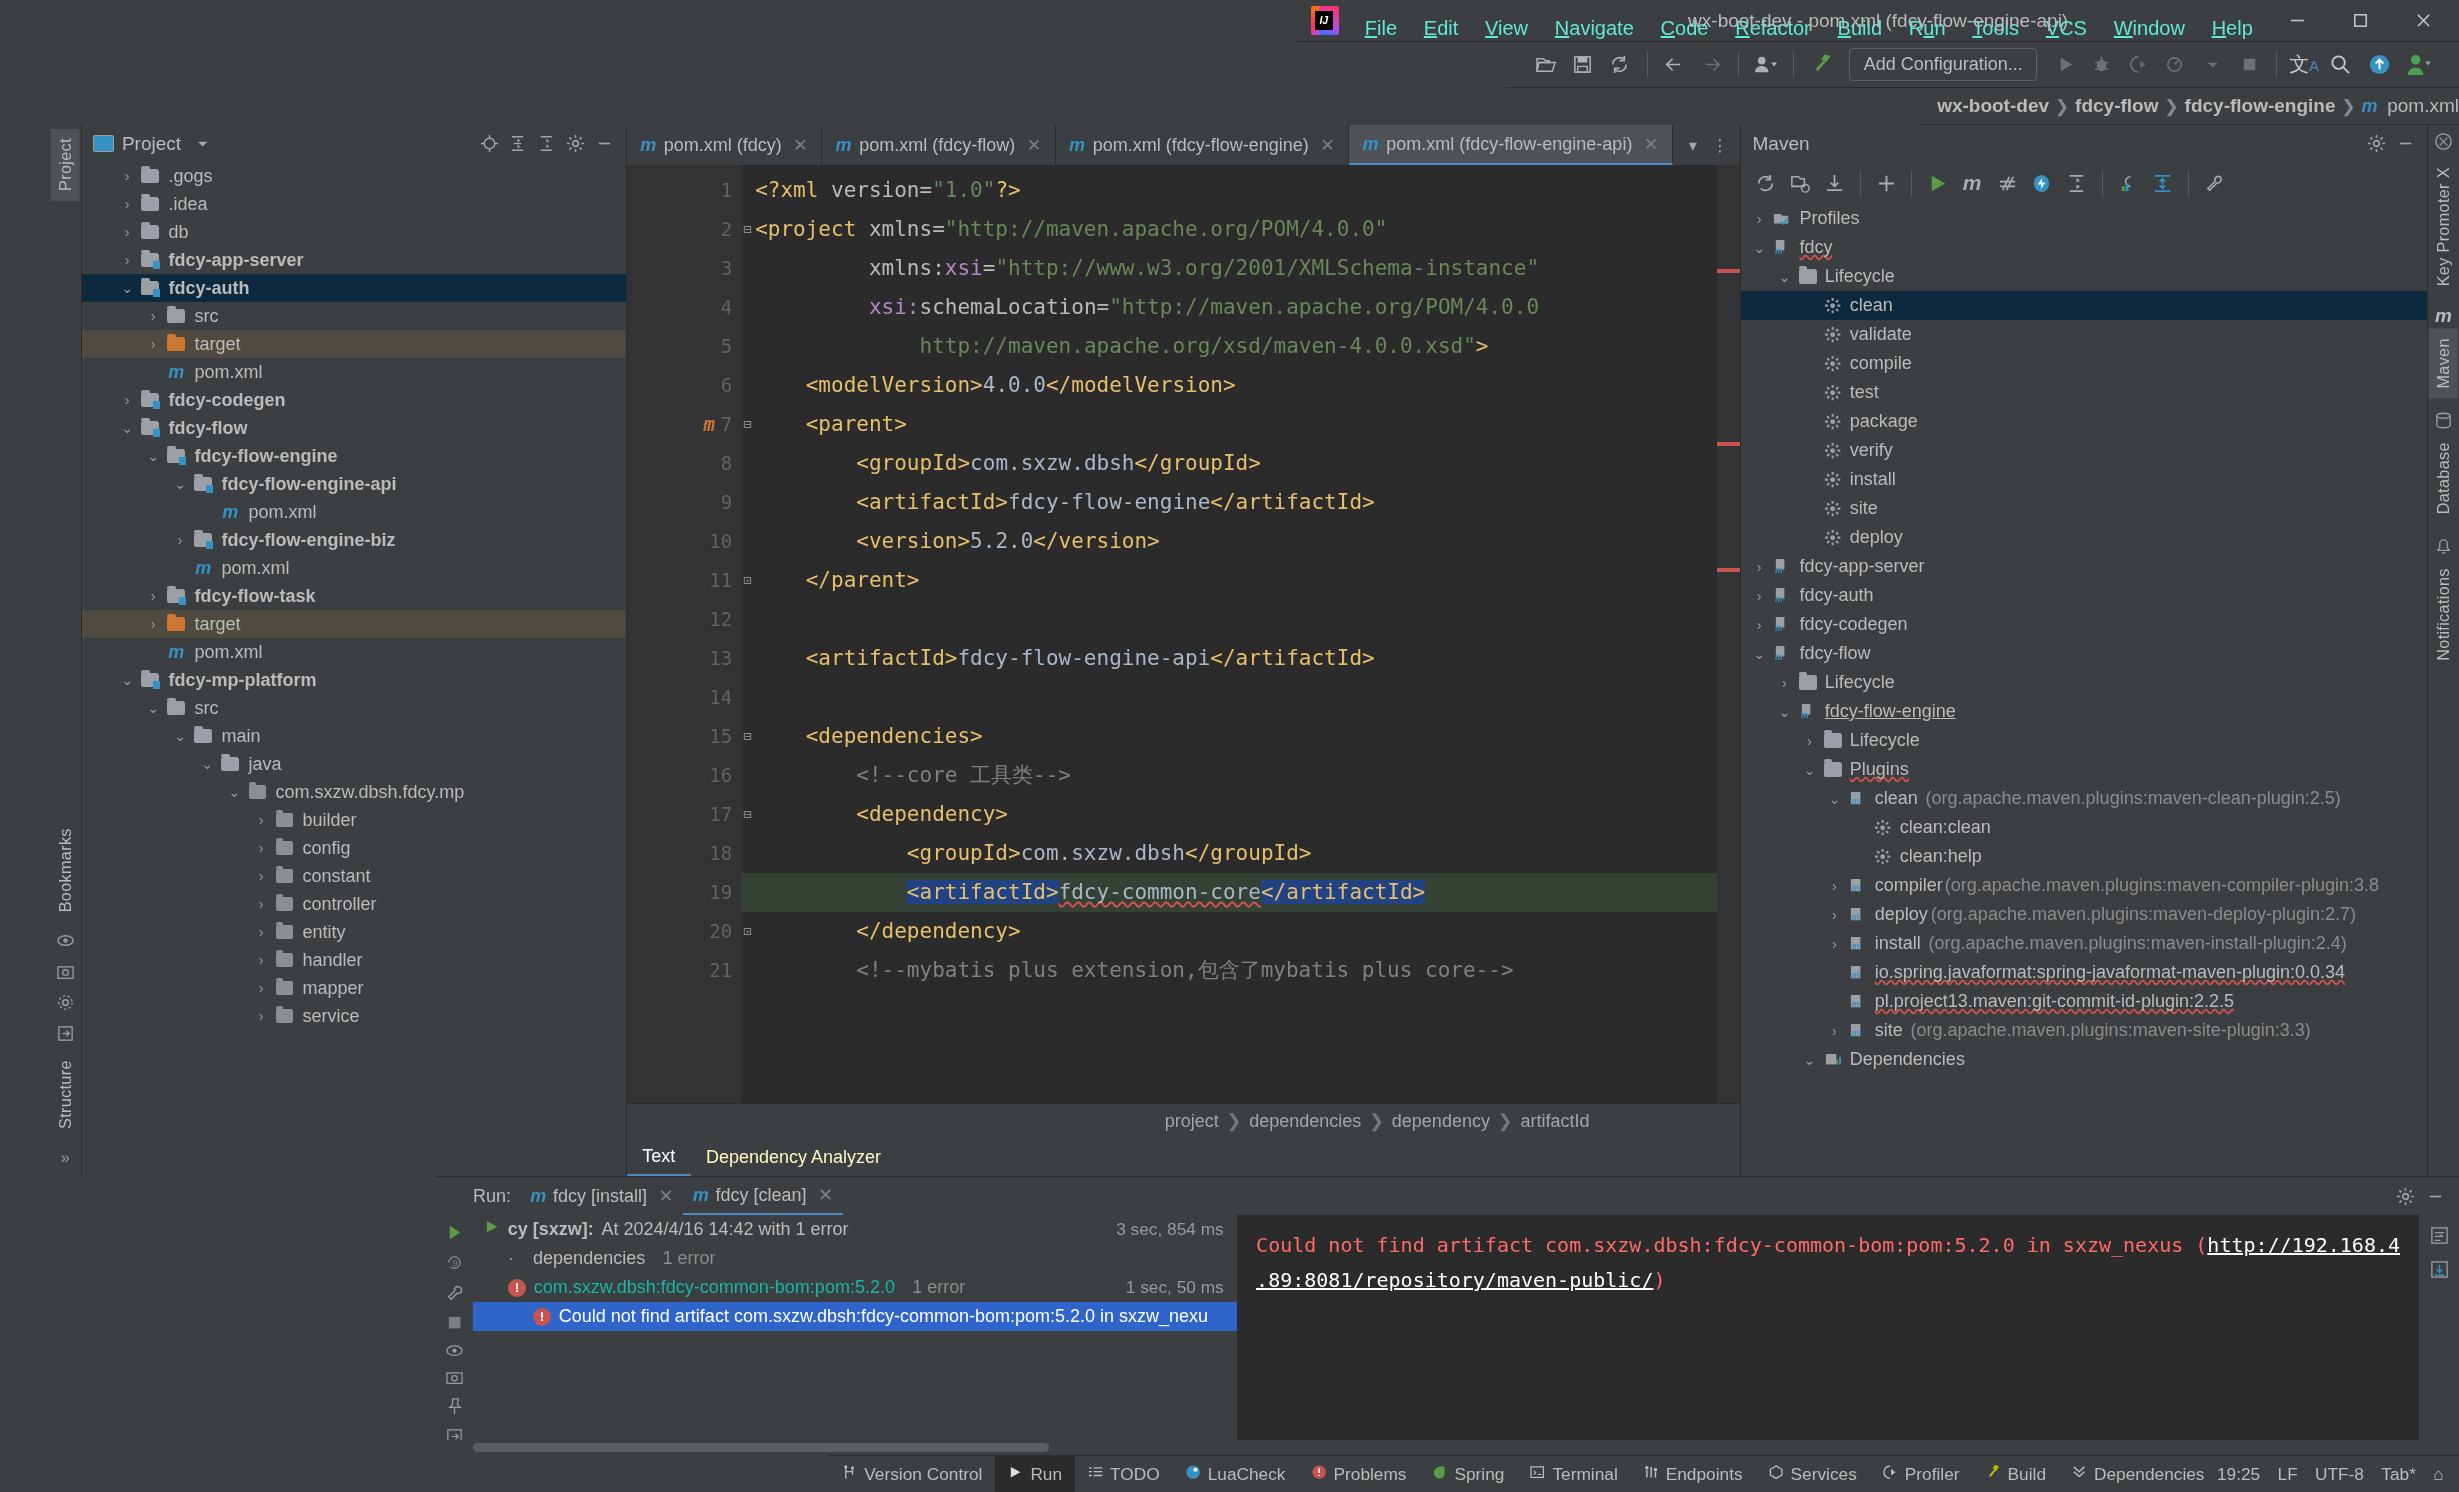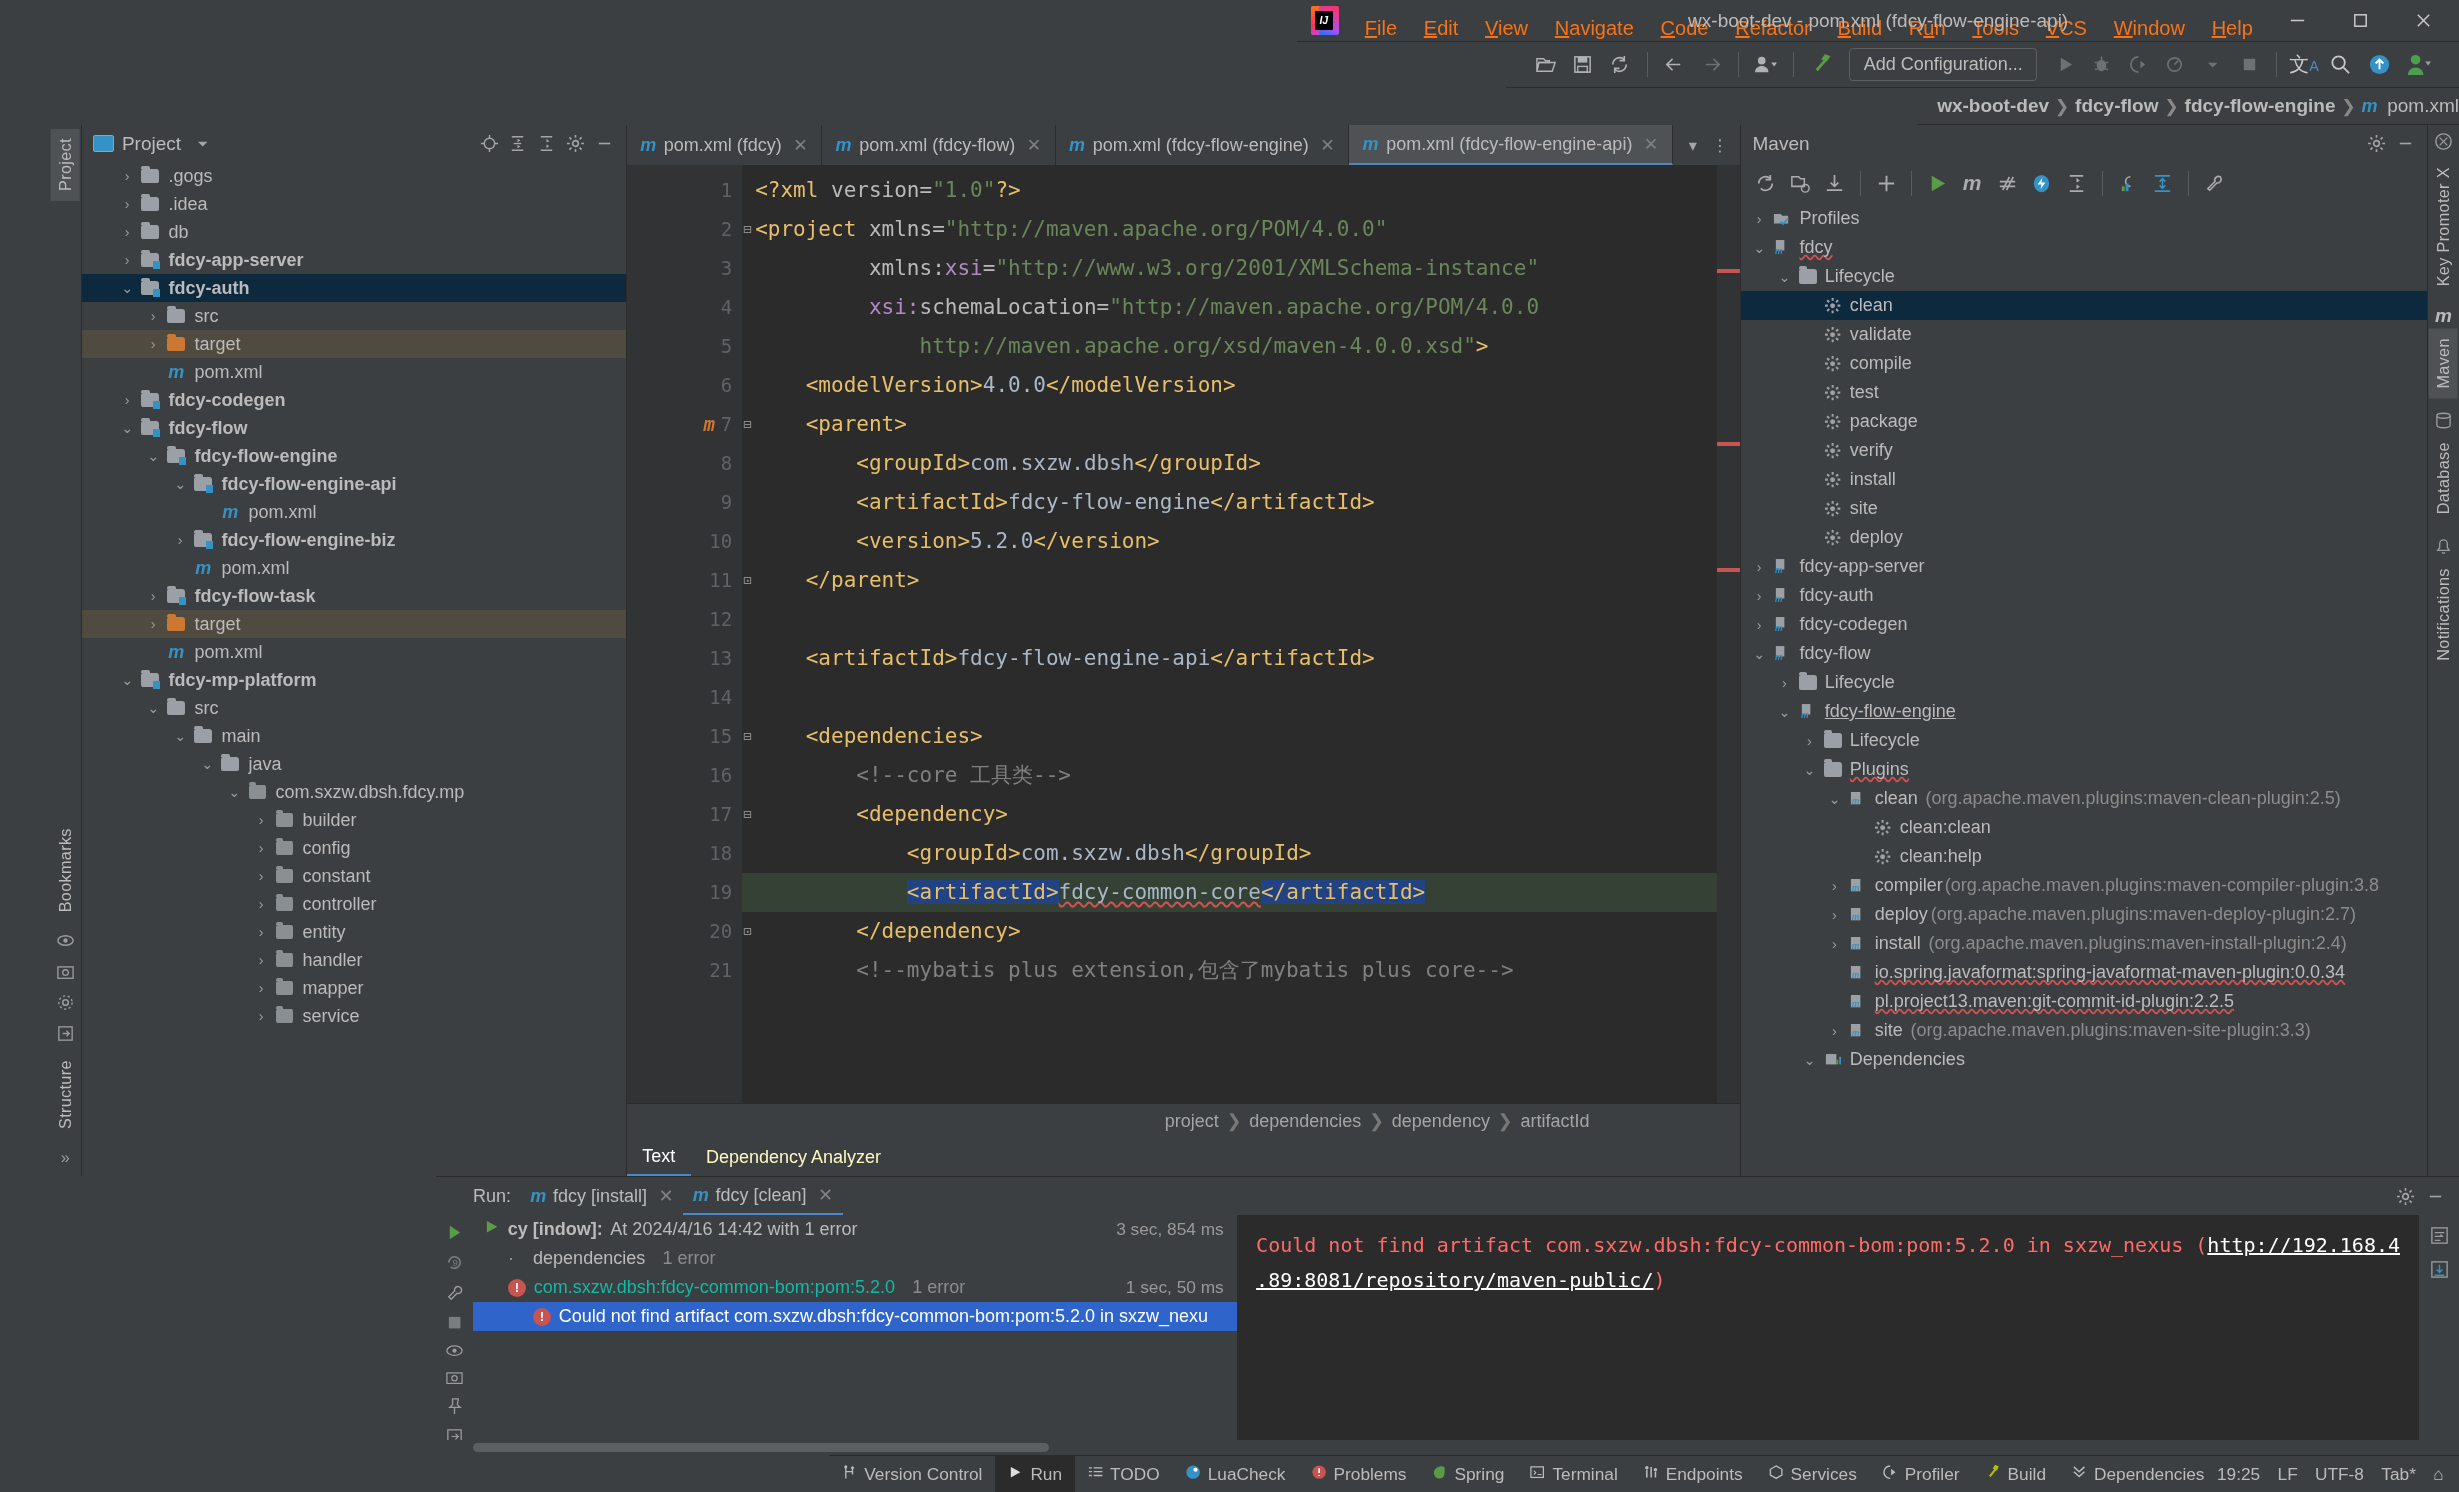--- a/index.html
+++ b/index.html
@@ -17,21 +17,21 @@
     height: 42px; background: #3c3f41; display: flex; align-items: center;
     border-bottom: 1px solid #2b2b2b; position: relative; flex: none;
   }
   .logo { width: 33px; height: 33px; margin: 0 9.6px 0 11.5px; position: relative; flex: none; }
   .logo .l1 { position:absolute; left:1.9px; top:1.9px; width:12.5px; height:29px; background:linear-gradient(160deg,#f97a12,#fe315d 60%,#b24cf0); border-radius:1.9px;}
   .logo .l2 { position:absolute; left:10.6px; top:1.9px; width:20px; height:29px; background:linear-gradient(200deg,#fe315d,#b24cf0 70%,#087cfa); border-radius:1.9px;}
   .logo .l3 { position:absolute; left:6.7px; top:6.7px; width:18px; height:19px; background:#000; border-radius:1px;}
   .logo .l4 { position:absolute; left:10.6px; top:9.6px; font-size:10.6px; color:#fff; font-style:italic; font-weight:bold; line-height:13.4px;}
   .menubar { display: flex; align-items: center; gap: 0px; }
   .menu-item {
-    padding: 5.8px 13.4px; font-size: 20px; color: #f97316; cursor: default; white-space: nowrap; margin-top: 15px;
+    padding: 5.8px 13.4px; font-size: 20px; color: #5eead4; cursor: default; white-space: nowrap; margin-top: 15px;
   }
   .menu-item span.mn { text-decoration: underline; }
   .win-title {
     position: absolute; left: 0; right: 0; text-align: center; font-size: 19px;
     color: #bbbbbb; pointer-events: none;
   }
   .win-ctrls { margin-left: auto; display: flex; align-items: center; gap: 0; padding-right: 3.8px; z-index: 2;}
   .win-btn { width: 63px; height: 42px; display:flex; align-items:center; justify-content:center; font-size: 18px; color:#c8c8c8;}
 
   
@@ -1287,21 +1287,21 @@
               <rect x="3" y="3" width="14" height="14" fill="none" stroke="#9a9c9e" stroke-width="1.3"></rect>
               <path d="M7 10h7M11 7l3 3-3 3" stroke="#9a9c9e" stroke-width="1.3" fill="none"></path>
             </svg>
         </div>
       </div>
       <div class="run-tree" id="runtree">
           <div class="rrow" style="padding-left: 9.6px;">
             <span><svg width="17.3" height="17.3" viewBox="0 0 18 18">
                 <path d="M4 3l11 6-11 6z" fill="#5a9b48"></path>
               </svg></span>
-            <span style="font-weight: bold;">cy [indow]:</span>
+            <span style="font-weight: bold;">cy [sxzw]:</span>
             <span style="color: rgb(187, 187, 187);"> At 2024/4/16 14:42 with 1 error</span>
             <span class="rtime">3 sec, 854 ms</span>
           </div>
           <div class="rrow" style="padding-left: 35px;">
             <span style="width: 17.3px; display: inline-block; color: rgb(153, 153, 153);">·</span>
             <span style="color: rgb(187, 187, 187);">dependencies</span>
             <span class="dim" style="margin-left: 9.6px;">1 error</span>
           </div>
           <div class="rrow" style="padding-left: 35px;">
             <span class="errdot">!</span>

